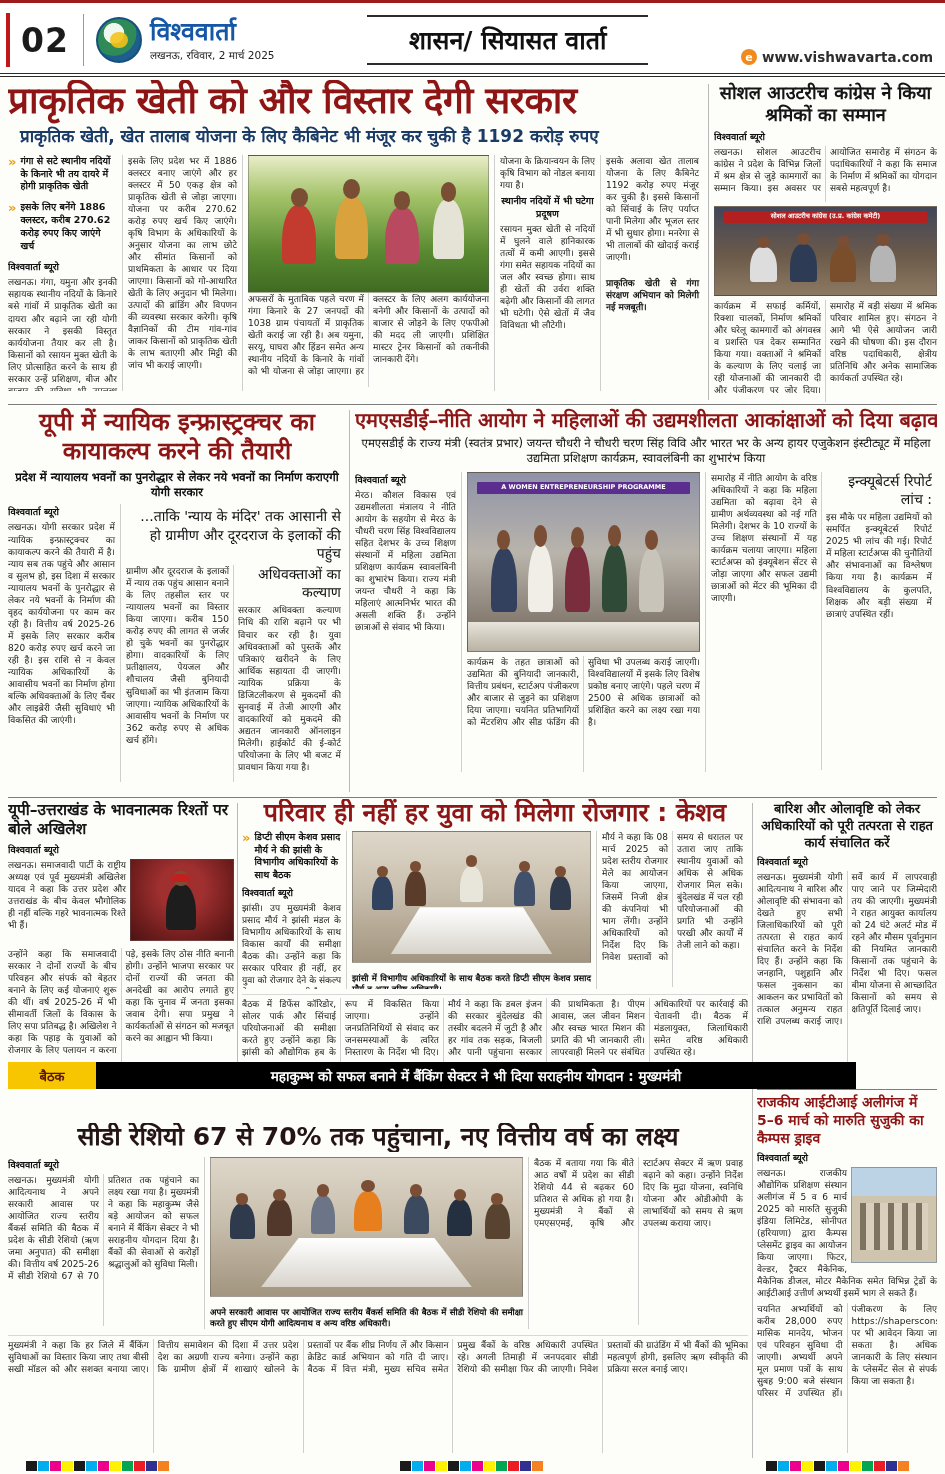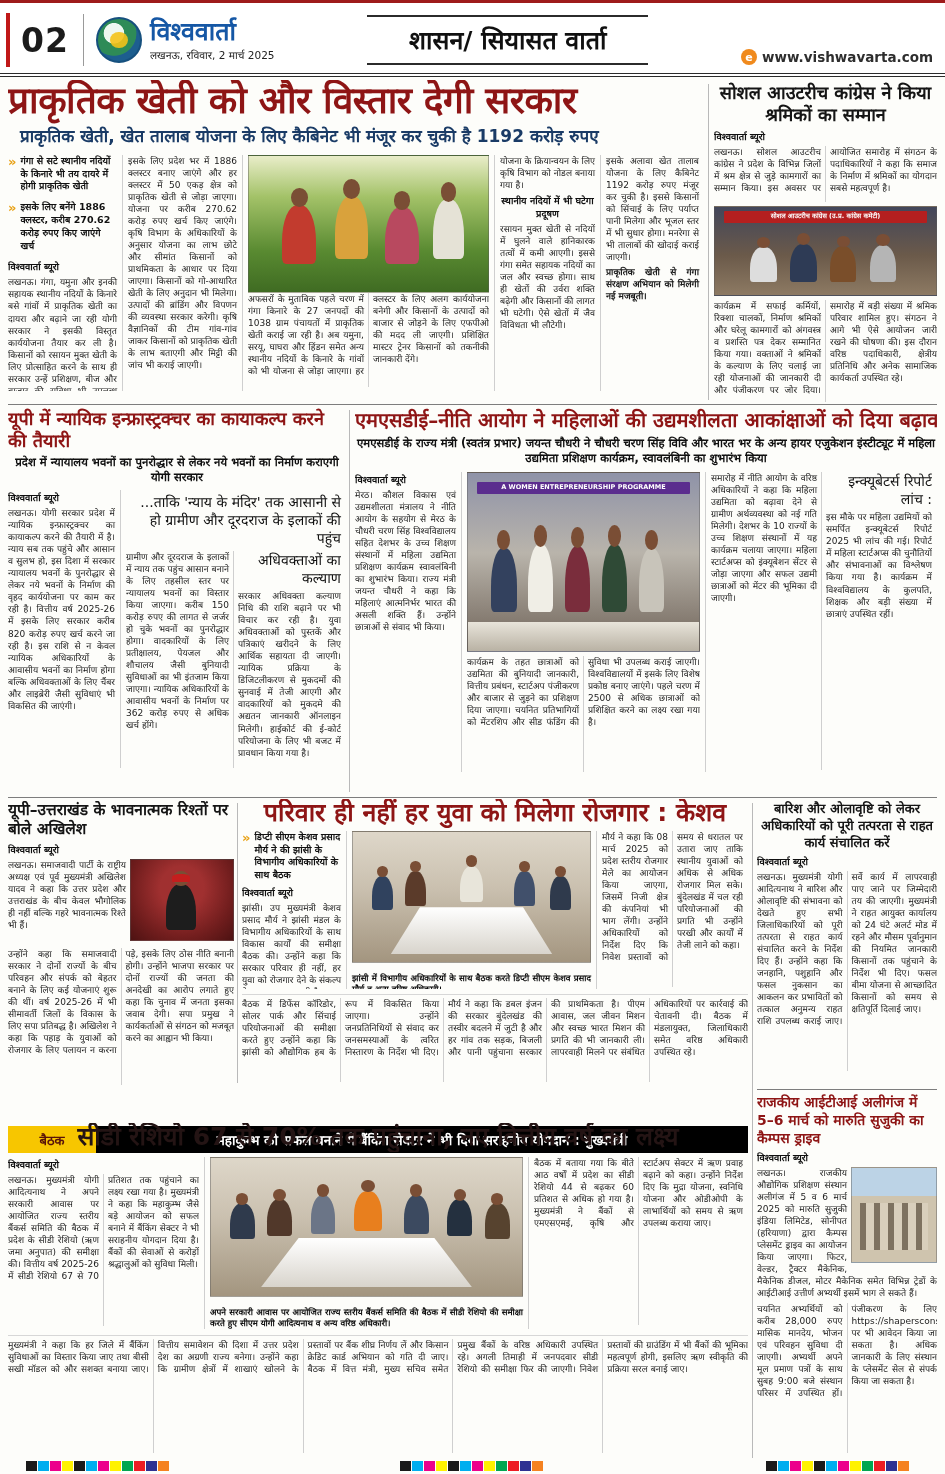--- a/index.html
+++ b/index.html
@@ -65,32 +65,32 @@
   
   .lead-hl{font-size:37px;line-height:1.12;font-weight:bold;color:#8e1515;letter-spacing:-.5px}
   .lead-sub{font-size:17px;line-height:1.25;font-weight:bold;color:#1a3b66;margin:5px 0 7px;padding-left:12px}
   .lead-body{display:flex;height:236px;overflow:hidden}
   .pt{display:flex;gap:4px;font-size:9.5px;font-weight:bold;line-height:1.35;margin-bottom:8px;color:#111}
   .pt-mark{color:#e8a013;font-size:13px;line-height:1;font-weight:bold}
   .lead-innerhead{font-weight:bold;font-size:9.5px;text-align:center;margin:3px 0;color:#101010}
 
   
   .hl-social{font-size:18px;line-height:1.22;font-weight:bold;color:#151515;text-align:center}
-  .hl-jud{font-size:18px;line-height:1.2;font-weight:bold;color:#8e1515;text-align:left}
+  .hl-jud{font-size:24px;line-height:1.2;font-weight:bold;color:#8e1515;text-align:center}
   .sub-jud{font-size:11.5px;line-height:1.3;font-weight:bold;color:#101010;text-align:center;margin:4px 0 5px}
   .hl-msde{font-size:20px;line-height:1.2;font-weight:bold;color:#8e1515;text-align:center;white-space:nowrap;overflow:hidden}
-  .sub-msde{font-size:11.5px;line-height:1.3;font-weight:bold;color:#101010;text-align:center;margin:4px 0 6px}
+  .sub-msde{font-size:11.5px;line-height:1.3;font-weight:normal;color:#101010;text-align:center;margin:4px 0 6px}
   .hl-ak{font-size:15.5px;line-height:1.25;font-weight:bold;color:#151515}
   .hl-keshav{font-size:25px;line-height:1.15;font-weight:bold;color:#8e1515;text-align:center;white-space:nowrap;overflow:hidden}
   .hl-rain{font-size:13px;line-height:1.3;font-weight:bold;color:#151515;text-align:center}
   .hl-cd{font-size:25px;line-height:1.15;font-weight:bold;color:#241414;text-align:center;white-space:nowrap;overflow:hidden;margin-bottom:5px}
   .hl-iti{font-size:14px;line-height:1.3;font-weight:bold;color:#8e1515;}
 
   
-  .banner{position:absolute;top:1126px;left:8px;width:740px;height:27px;display:flex}
+  .banner{position:absolute;top:1062px;left:8px;width:848px;height:27px;display:flex}
   .banner-label{background:#f7c600;color:#58130a;font-weight:bold;font-size:13px;width:88px;
         display:flex;align-items:center;justify-content:center}
   .banner-text{flex:1;background:#000000;color:#fff;font-weight:bold;font-size:13.5px;
         display:flex;align-items:center;justify-content:center;white-space:nowrap;overflow:hidden}
 
   
   .regbar{position:absolute;top:1461px;height:10px;display:flex;gap:1px}
   .regbar i{width:11px;height:10px;display:block}
   .ck{background:#1a1a1a}.cc{background:#00aeef}.cm{background:#ec008c}.cy{background:#fff200}
   .cg{background:#00a651}.cr{background:#ed1c24}.cb{background:#2e3192}.co{background:#f58220}
@@ -152,21 +152,21 @@
           <p>अफसरों के मुताबिक पहले चरण में गंगा किनारे के 27 जनपदों की 1038 ग्राम पंचायतों में प्राकृतिक खेती कराई जा रही है। अब यमुना, सरयू, घाघरा और हिंडन समेत अन्य स्थानीय नदियों के किनारे के गांवों को भी योजना से जोड़ा जाएगा। हर क्लस्टर के लिए अलग कार्ययोजना बनेगी और किसानों के उत्पादों को बाजार से जोड़ने के लिए एफपीओ की मदद ली जाएगी। प्रशिक्षित मास्टर ट्रेनर किसानों को तकनीकी जानकारी देंगे।</p>
         </div>
       </div>
       <div class="fc" style="width:106px">
         <p class="body-txt">योजना के क्रियान्वयन के लिए कृषि विभाग को नोडल बनाया गया है।</p>
         <p class="lead-innerhead">स्थानीय नदियों में भी घटेगा प्रदूषण</p>
         <p class="body-txt">रसायन मुक्त खेती से नदियों में घुलने वाले हानिकारक तत्वों में कमी आएगी। इससे गंगा समेत सहायक नदियों का जल और स्वच्छ होगा। साथ ही खेतों की उर्वरा शक्ति बढ़ेगी और किसानों की लागत भी घटेगी। ऐसे खेतों में जैव विविधता भी लौटेगी।</p>
       </div>
       <div class="fc" style="width:104px">
         <p class="body-txt">इसके अलावा खेत तालाब योजना के लिए कैबिनेट 1192 करोड़ रुपए मंजूर कर चुकी है। इससे किसानों को सिंचाई के लिए पर्याप्त पानी मिलेगा और भूजल स्तर में भी सुधार होगा। मनरेगा से भी तालाबों की खोदाई कराई जाएगी।</p>
-        <p class="body-txt bold-inline" style="margin-top:3px">प्राकृतिक खेती से गंगा संरक्षण अभियान को मिलेगी नई मजबूती।</p>
+        <p class="body-txt bold-inline" style="margin-top:14px">प्राकृतिक खेती से गंगा संरक्षण अभियान को मिलेगी नई मजबूती।</p>
       </div>
     </div>
   </section>
 
   <section class="art" style="top:82px;left:714px;width:223px;height:320px">
     <h2 class="hl-social">सोशल आउटरीच कांग्रेस ने किया श्रमिकों का सम्मान</h2>
     <div class="byline" style="margin-top:4px">विश्ववार्ता ब्यूरो</div>
     <div class="cols2 body-txt" style="height:56px;overflow:hidden">
       <p>लखनऊ। सोशल आउटरीच कांग्रेस ने प्रदेश के विभिन्न जिलों में श्रम क्षेत्र से जुड़े कामगारों का सम्मान किया। इस अवसर पर आयोजित समारोह में संगठन के पदाधिकारियों ने कहा कि समाज के निर्माण में श्रमिकों का योगदान सबसे महत्वपूर्ण है।</p>
     </div>

